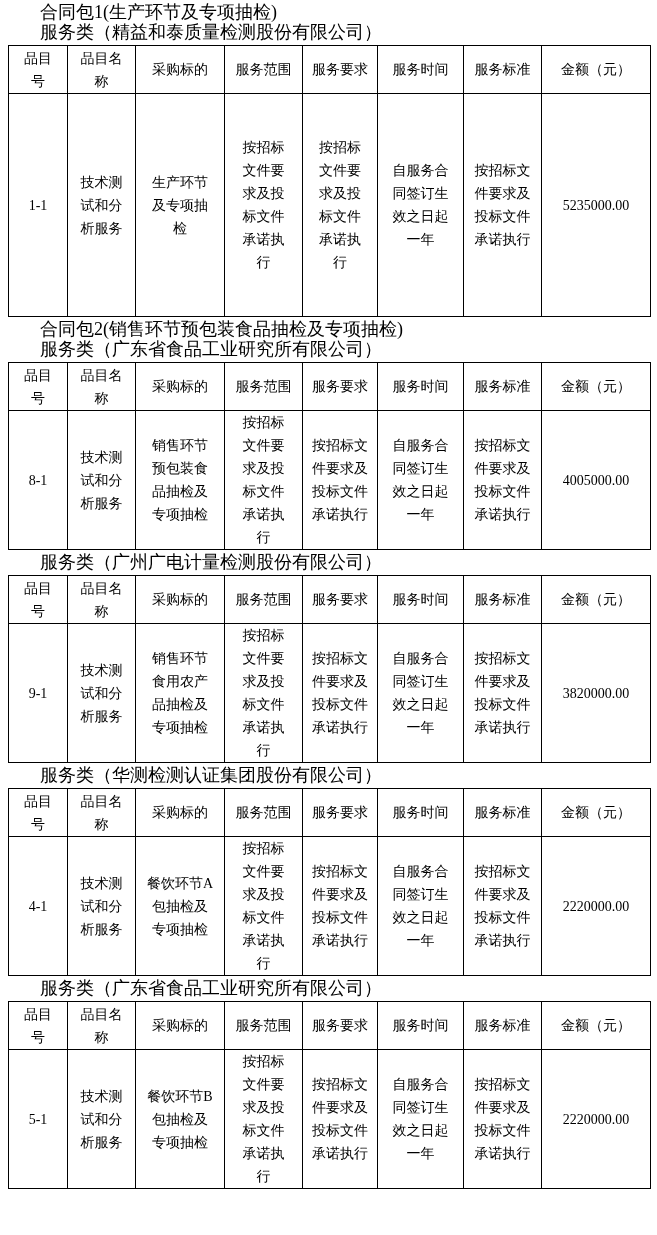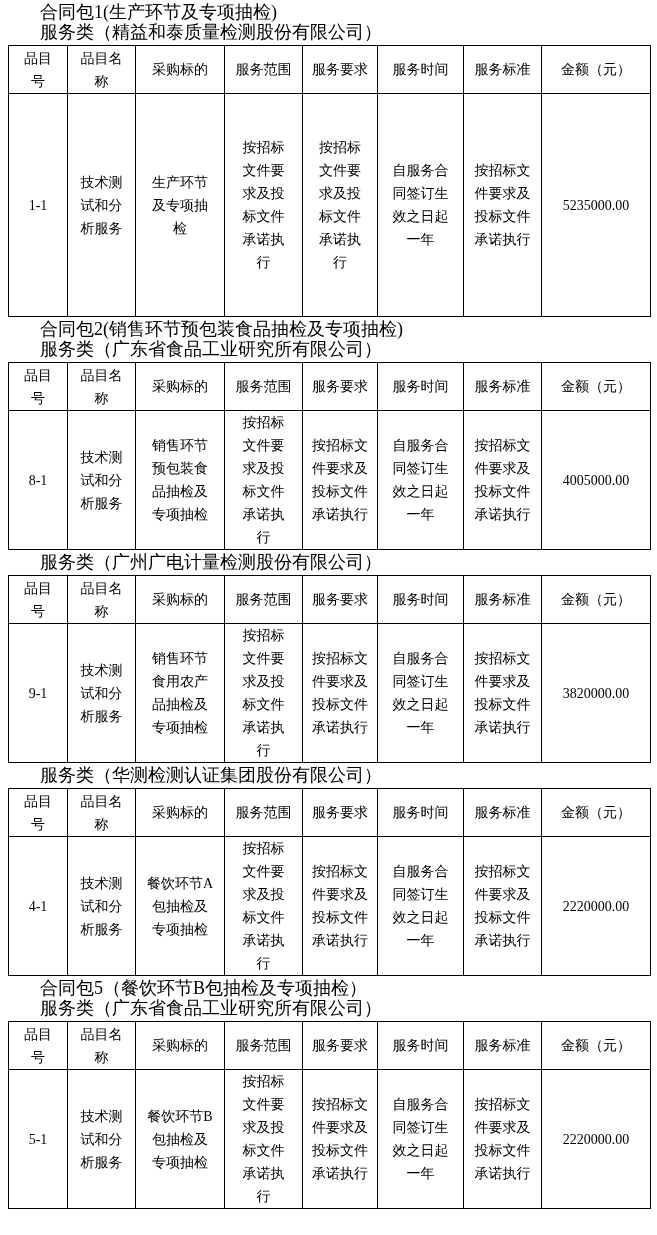--- a/index.html
+++ b/index.html
@@ -300,21 +300,20 @@
 件要求及
 投标文件
 承诺执行</td>
           <td>2220000.00</td>
         </tr>
       </tbody>
     </table>
   </section>
 
   <section class="pkg s4">
-    <div class="pkg-title">合同包5（餐饮环节B包抽检及专项抽检）</div>
     <div class="svc-title">服务类（广东省食品工业研究所有限公司）</div>
     <table class="pkg-table">
       <colgroup>
         <col class="c1">
             <col class="c2">
             <col class="c3">
             <col class="c4">
         <col class="c5">
             <col class="c6">
             <col class="c7">

